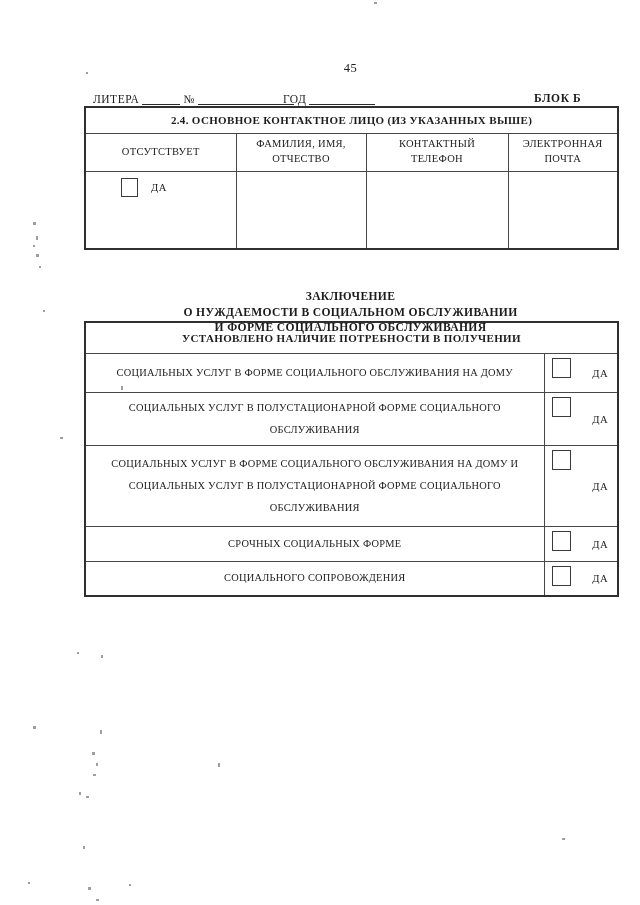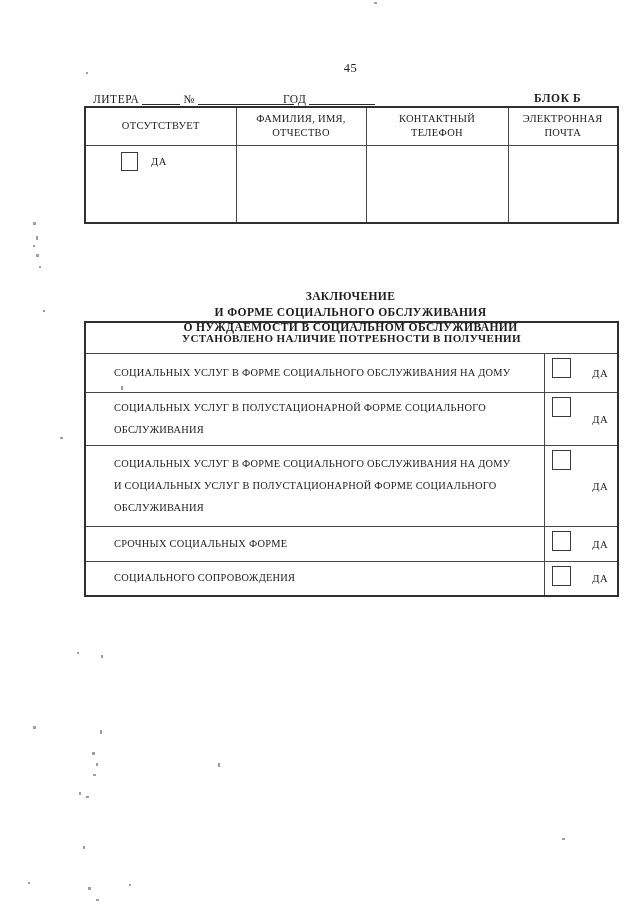--- a/index.html
+++ b/index.html
@@ -34,21 +34,21 @@
   .absent-wrap{display:flex;align-items:center;gap:13px;padding:5px 0 0 34px;}
   .cbox{width:17px;height:19px;border:1.6px solid #3a3a3a;background:#fff;box-sizing:border-box;}
   .da-label{font-size:10.6px;letter-spacing:.4px;}
 
   
   .conclusion{left:84px;top:260px;width:533px;text-align:center;font-weight:bold;font-size:11.6px;line-height:15.5px;letter-spacing:.35px;}
 
   
   #needs-table{top:321px;}
   #needs-table .t-title{height:31px;}
-  #needs-table td.lbl{vertical-align:middle;font-size:10.4px;letter-spacing:.25px;line-height:22px;padding:0 28px;}
+  #needs-table td.lbl{text-align:center;vertical-align:middle;font-size:10.4px;letter-spacing:.25px;line-height:22px;padding:0 12px;}
   #needs-table td.yes{position:relative;}
   #needs-table .cbox2{position:absolute;left:7px;top:4px;width:19px;height:20px;border:1.6px solid #3a3a3a;background:#fff;box-sizing:border-box;}
   #needs-table .da2{position:absolute;right:9px;top:50%;transform:translateY(-50%);font-size:10.6px;letter-spacing:.4px;}
   tr.r1 td{height:39px;}
   tr.r2 td{height:53px;margin-top:8px;}
   tr.r3 td{height:81px;}
   tr.r3 td.lbl{line-height:25px;}
   tr.r4 td{height:36px;}
   tr.r5 td{height:35px;}
   tr.r6 td{height:35px;}
@@ -70,20 +70,23 @@
 <div class="abs block-label">БЛОК Б</div>
 
 <table class="doc-table" id="contact-table">
   <colgroup>
       <col style="width:151px">
       <col style="width:130px">
       <col style="width:142px">
       <col style="width:110px">
     </colgroup>
   <tbody>
+      <tr>
+    <td colspan="4" class="t-title">2.4. ОСНОВНОЕ КОНТАКТНОЕ ЛИЦО (ИЗ УКАЗАННЫХ ВЫШЕ)</td>
+  </tr>
   <tr class="head">
     <td>ОТСУТСТВУЕТ</td>
     <td>ФАМИЛИЯ, ИМЯ, ОТЧЕСТВО</td>
     <td>КОНТАКТНЫЙ ТЕЛЕФОН</td>
     <td>ЭЛЕКТРОННАЯ ПОЧТА</td>
   </tr>
   <tr class="body">
     <td>
       <div class="absent-wrap">
         <div class="cbox"></div>
@@ -92,22 +95,22 @@
     </td>
     <td></td>
     <td></td>
     <td></td>
   </tr>
 </tbody>
   </table>
 
 <div class="abs conclusion">
   <div>ЗАКЛЮЧЕНИЕ</div>
+  <div>О НУЖДАЕМОСТИ В СОЦИАЛЬНОМ ОБСЛУЖИВАНИИ</div>
   <div>И ФОРМЕ СОЦИАЛЬНОГО ОБСЛУЖИВАНИЯ</div>
-  <div>О НУЖДАЕМОСТИ В СОЦИАЛЬНОМ ОБСЛУЖИВАНИИ</div>
 </div>
 
 <table class="doc-table" id="needs-table">
   <colgroup>
       <col style="width:459px">
       <col style="width:74px">
     </colgroup>
   <tbody>
       <tr>
     <td colspan="2" class="t-title">УСТАНОВЛЕНО НАЛИЧИЕ ПОТРЕБНОСТИ В ПОЛУЧЕНИИ</td>

